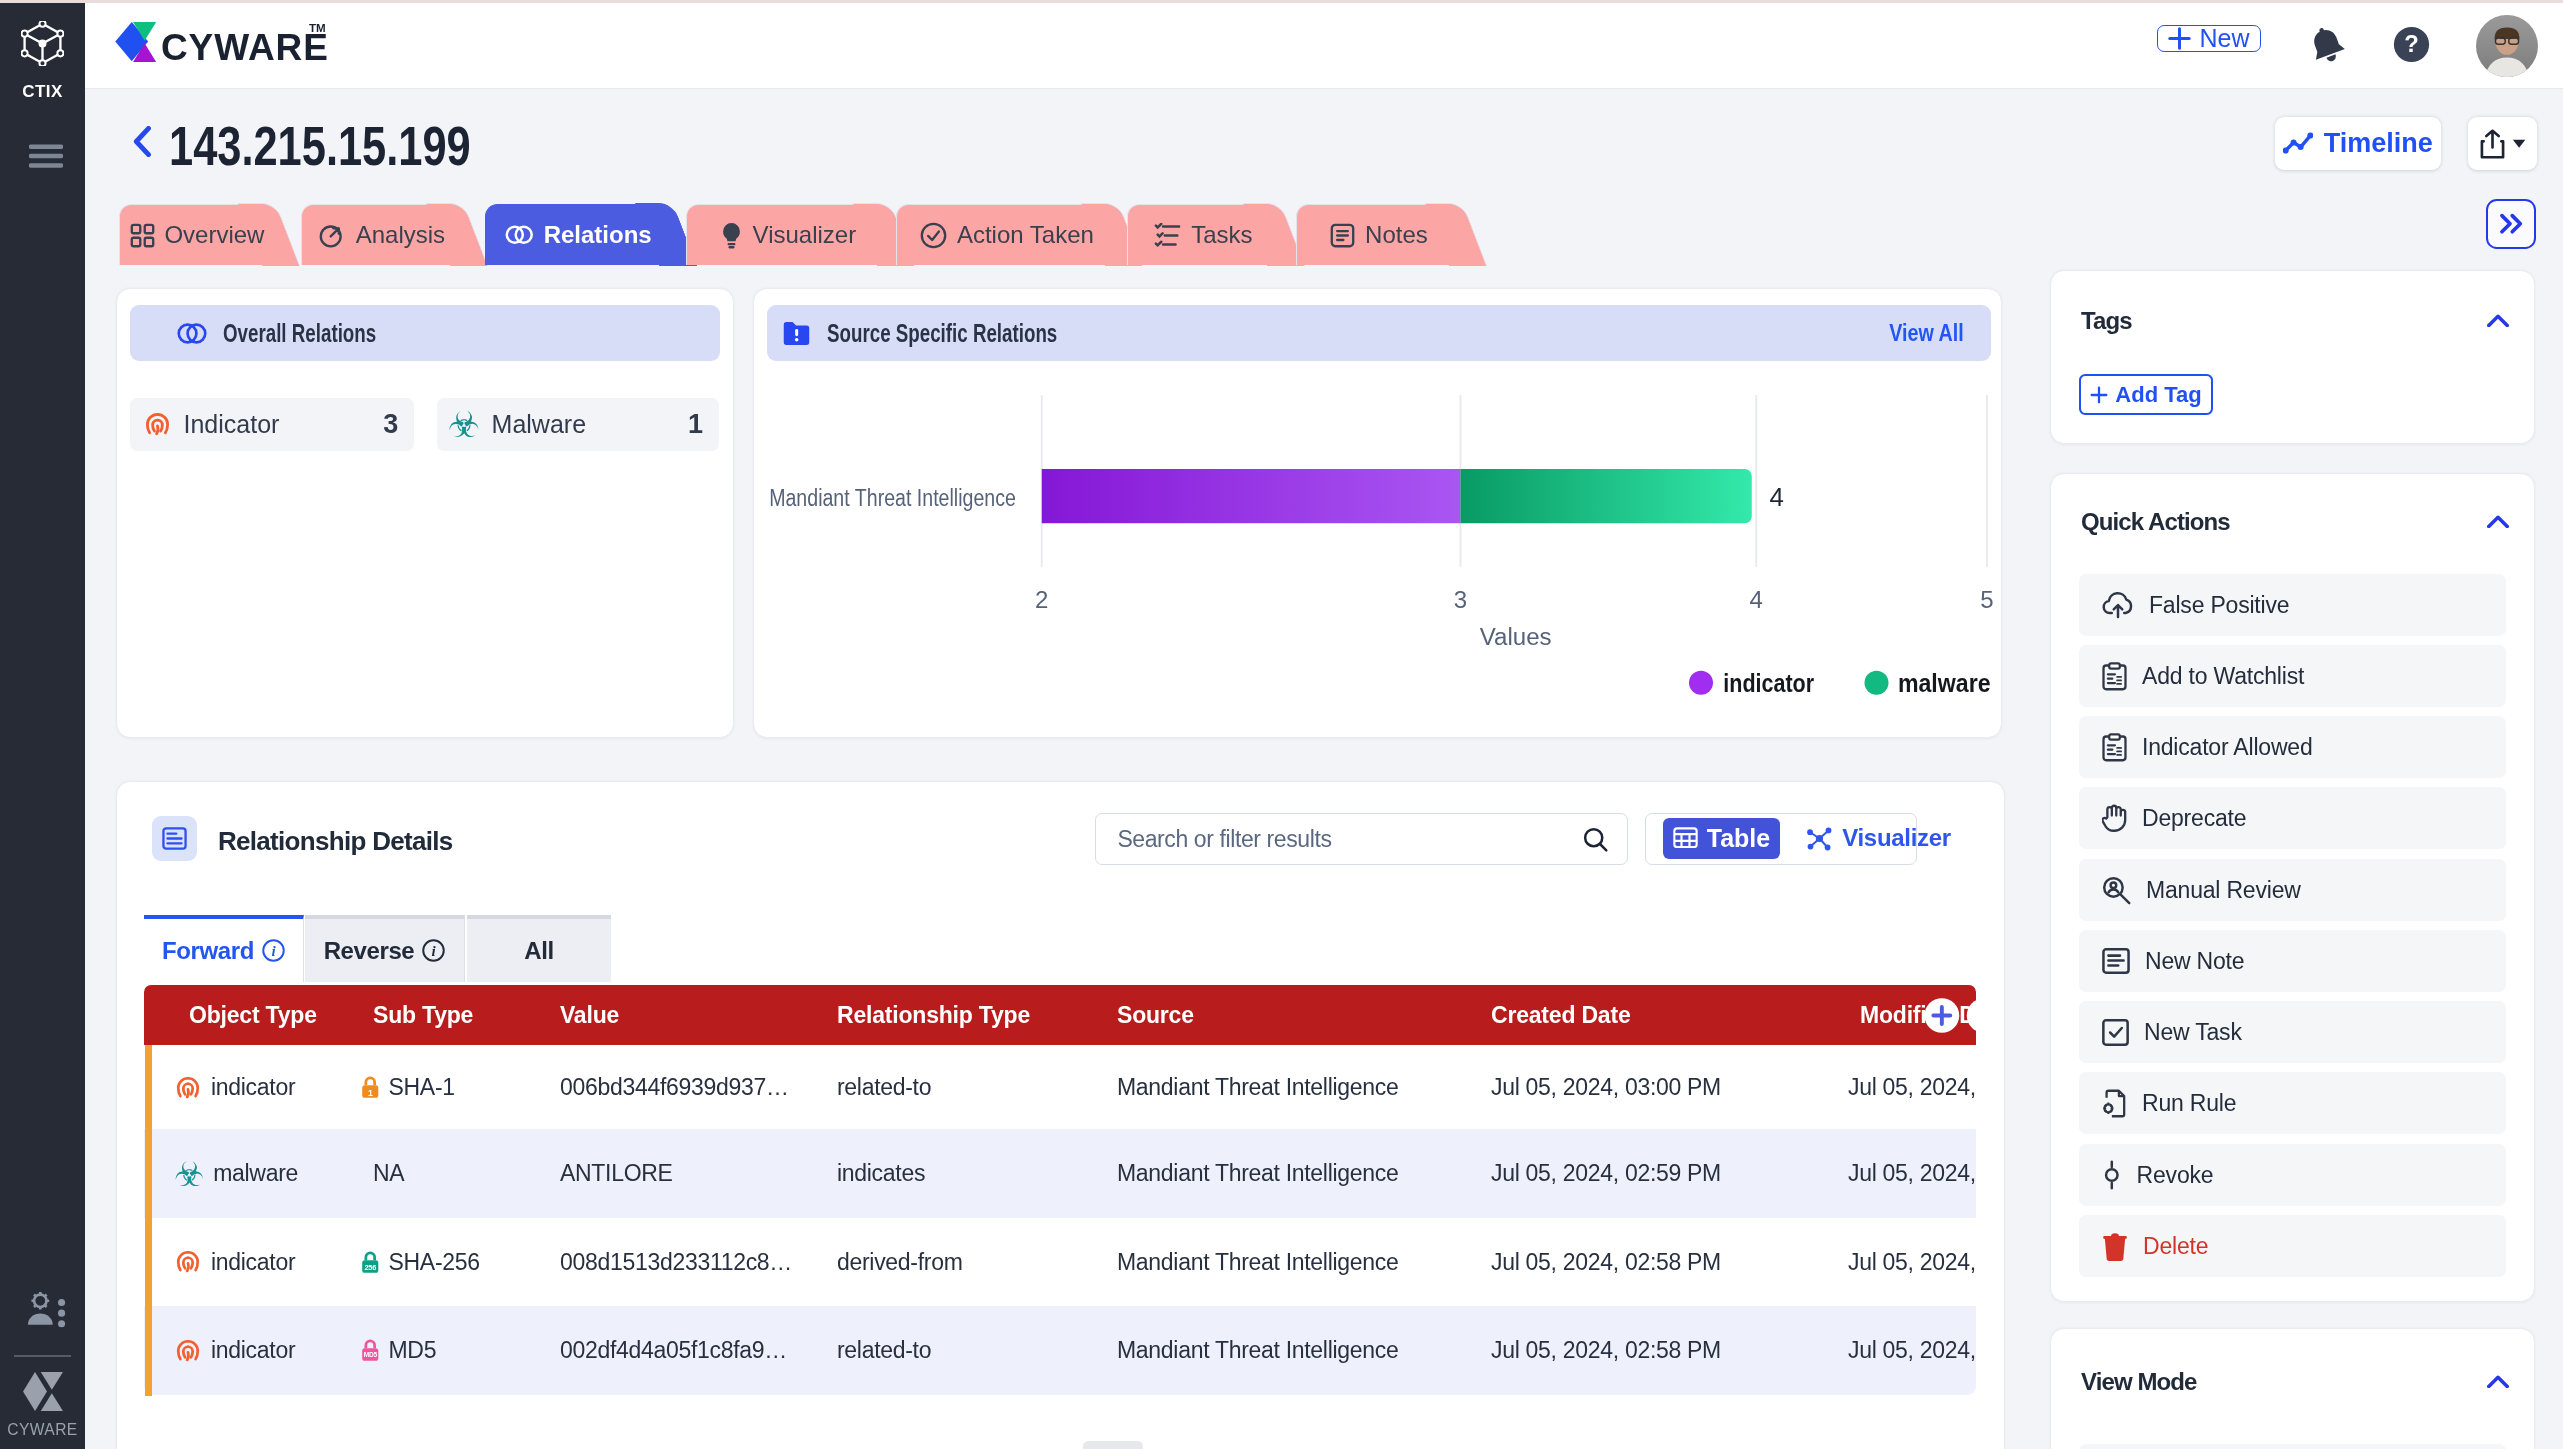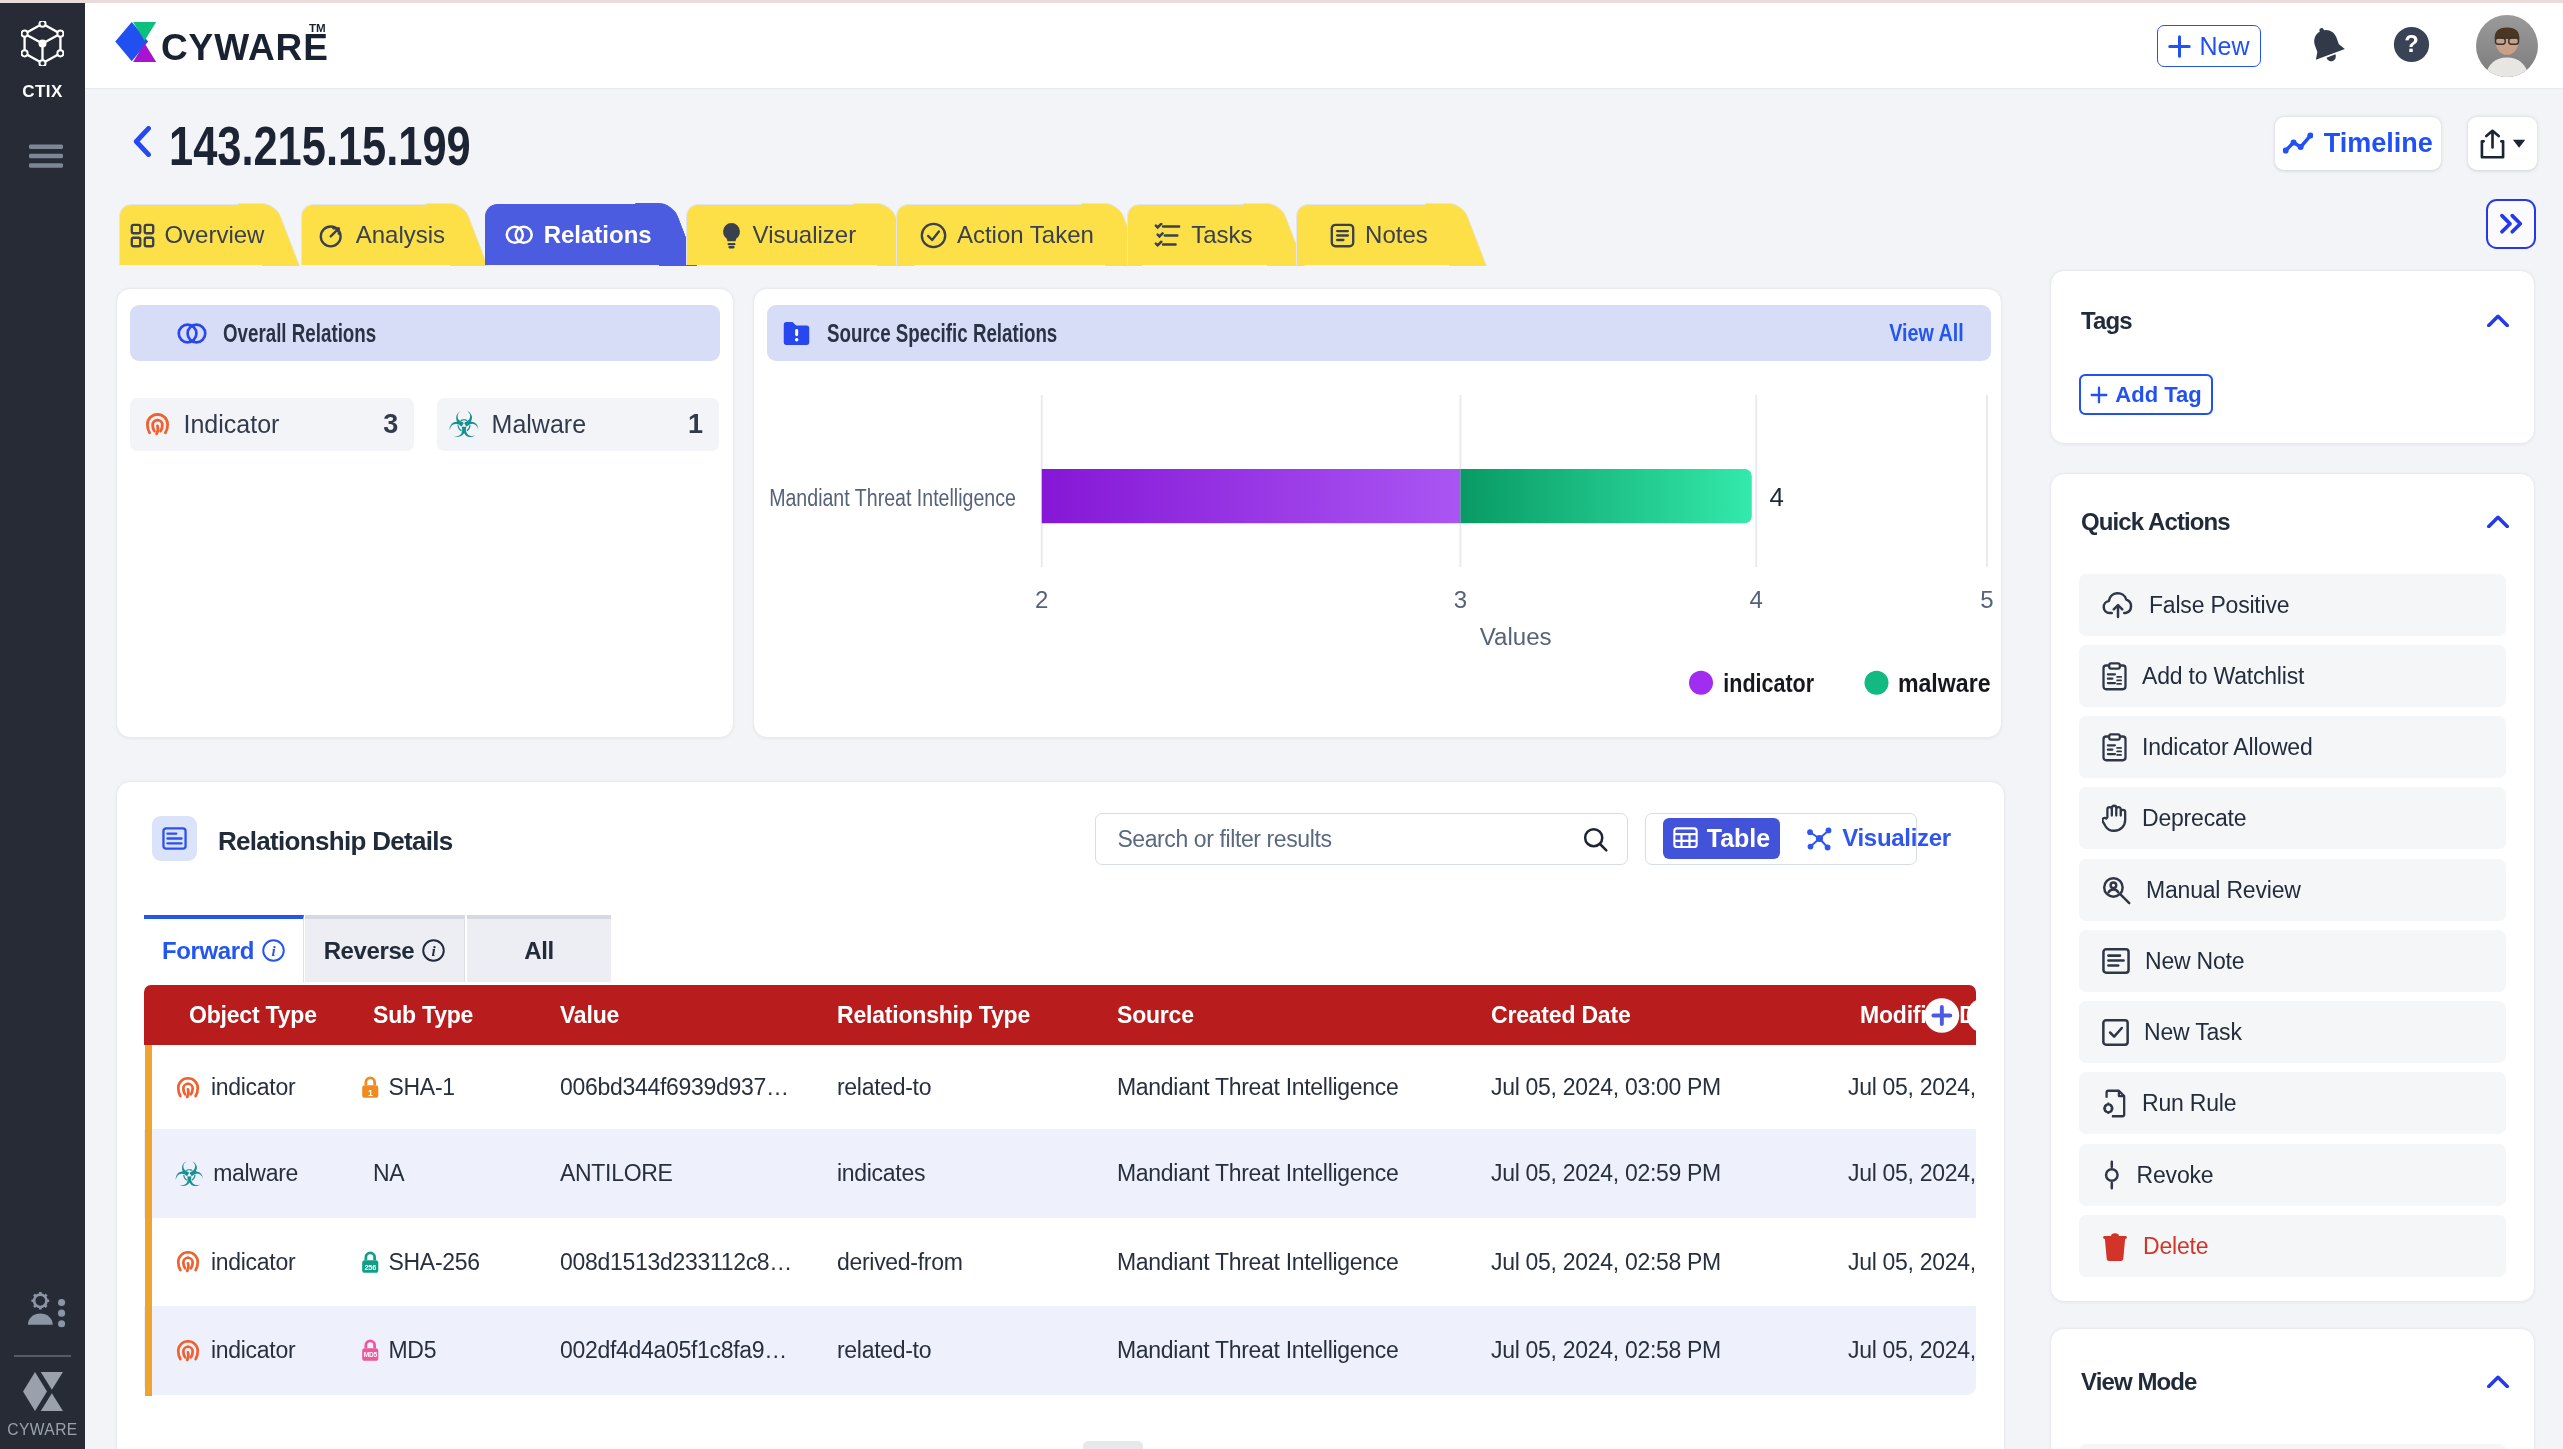--- a/index.html
+++ b/index.html
@@ -6,30 +6,30 @@
 html,body{width:2563px;height:1450px;overflow:hidden;}
 body{font-family:"Liberation Sans",sans-serif;background:#f3f4f7;position:relative;color:#242d3d;}
 .abs{position:absolute;}
 
 #sidebar{position:absolute;left:0;top:0;width:85px;height:1450px;background:#262b36;z-index:30;}
 #ctix{position:absolute;top:82px;left:0;width:85px;text-align:center;color:#fff;font-weight:700;font-size:17px;letter-spacing:0.4px;}
 
 #header{position:absolute;left:85px;top:0;width:2478px;height:89px;background:#fff;border-bottom:0.9px solid #e7e9ef;z-index:20;}
 #logotext{position:absolute;left:76px;top:27px;font-size:37px;font-weight:700;color:#1a2231;letter-spacing:0.9px;}
 #logotm{position:absolute;left:224px;top:20.5px;font-size:11.6px;font-weight:700;color:#1a2231;}
-#btn-new{position:absolute;left:2072px;top:25px;width:104px;height:42px;border:1.8px solid #2151f5;border-radius:7.1px;color:#2151f5;font-size:25px;font-weight:500;display:flex;align-items:center;justify-content:center;gap:8px;background:#fff;}
+#btn-new{position:absolute;left:2072px;top:25px;width:104px;height:27px;border:1.8px solid #2151f5;border-radius:7.1px;color:#2151f5;font-size:25px;font-weight:500;display:flex;align-items:center;justify-content:center;gap:8px;background:#fff;}
 #avatar{position:absolute;left:2391px;top:15px;width:62px;height:62px;border-radius:50%;overflow:hidden;}
 
 #backch{position:absolute;left:133px;top:126px;}
 #pagetitle{position:absolute;left:169px;top:113px;font-size:56px;font-weight:700;color:#1c2433;transform:scaleX(.775);transform-origin:0 50%;}
 #btn-timeline{position:absolute;left:2275px;top:117px;width:166px;height:53px;background:#fff;border-radius:9px;box-shadow:0 0.9px 3.6px rgba(40,50,80,.18);display:flex;align-items:center;justify-content:center;gap:10.7px;color:#2151f5;font-size:27px;font-weight:700;}
 #btn-share{position:absolute;left:2468px;top:117px;width:69px;height:53px;background:#fff;border-radius:9px;box-shadow:0 0.9px 3.6px rgba(40,50,80,.18);display:flex;align-items:center;justify-content:center;gap:5.3px;}
 #btn-expand{position:absolute;left:2486px;top:199px;width:50px;height:50px;border:2.7px solid #2538ea;border-radius:10.7px;background:#fbfbfd;display:flex;align-items:center;justify-content:center;}
 
-.tab{position:absolute;top:204px;height:61px;background:#fde047;border:1.8px solid #e1e4ed;border-right:none;border-bottom:none;border-radius:12.5px 9px 0 0;display:flex;align-items:center;justify-content:center;gap:9.8px;font-size:24px;font-weight:500;color:#39414f;z-index:5;}
+.tab{position:absolute;top:204px;height:61px;background:#fca5a5;border:1.8px solid #e1e4ed;border-right:none;border-bottom:none;border-radius:12.5px 9px 0 0;display:flex;align-items:center;justify-content:center;gap:9.8px;font-size:24px;font-weight:500;color:#39414f;z-index:5;}
 .tab::after{content:"";position:absolute;top:-1.8px;right:-1.8px;width:37px;height:calc(100% + 1.8px);background:inherit;border:1.8px solid #e1e4ed;border-left:none;border-bottom:none;border-radius:0 14.2px 0 0;transform:skewX(21deg);transform-origin:100% 0;}
 .tab>*{position:relative;z-index:2;}
 .tab.active{background:#4c5ce1;border-color:#4c5ce1;color:#fff;font-weight:600;}
 .tab.active::after{background:#4c5ce1;border-color:#4c5ce1;}
 
 .card{position:absolute;background:#fff;border:0.9px solid #e9ebf1;border-radius:14.2px;box-shadow:0 0.9px 2.7px rgba(45,55,90,.06);}
 .bandhead{position:absolute;left:12.5px;top:16px;height:56px;background:#d7dcf7;border-radius:9px;display:flex;align-items:center;font-size:25px;font-weight:700;color:#2a3346;}
 .bandhead .t{display:inline-block;transform:scaleX(.75);transform-origin:0 50%;}
 .stattile{position:absolute;background:#f3f4f7;border-radius:7.1px;display:flex;align-items:center;font-size:25px;color:#323b4c;}
 

